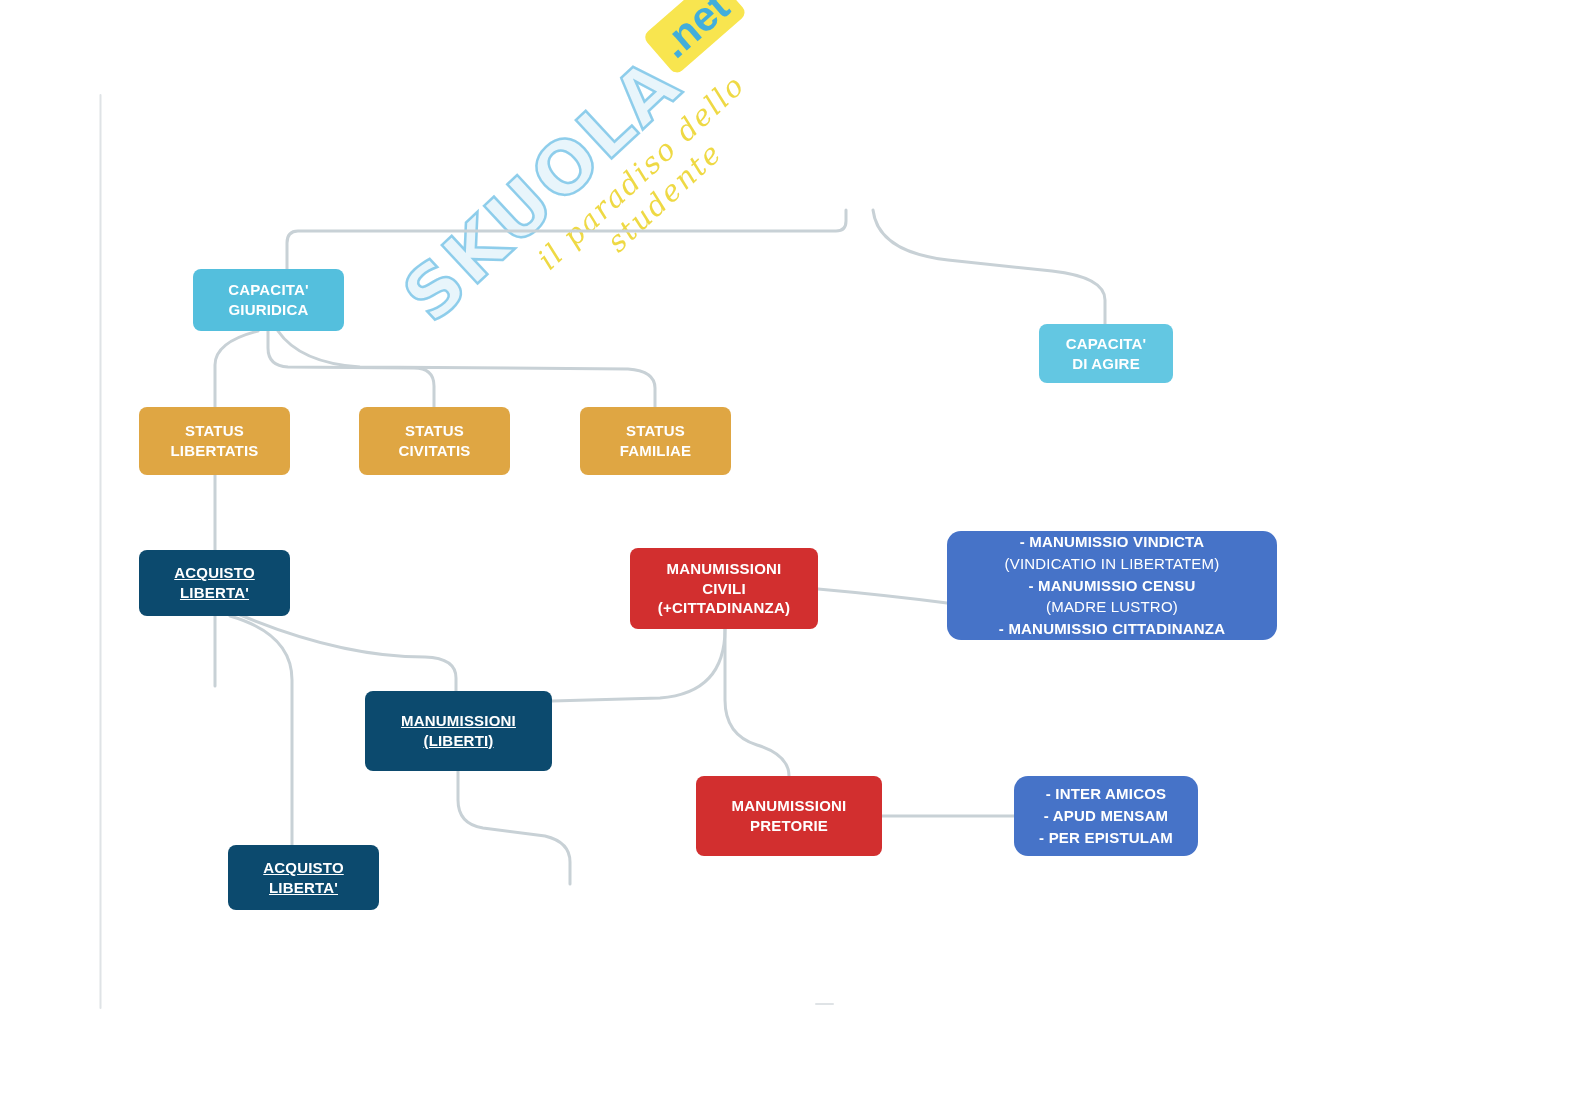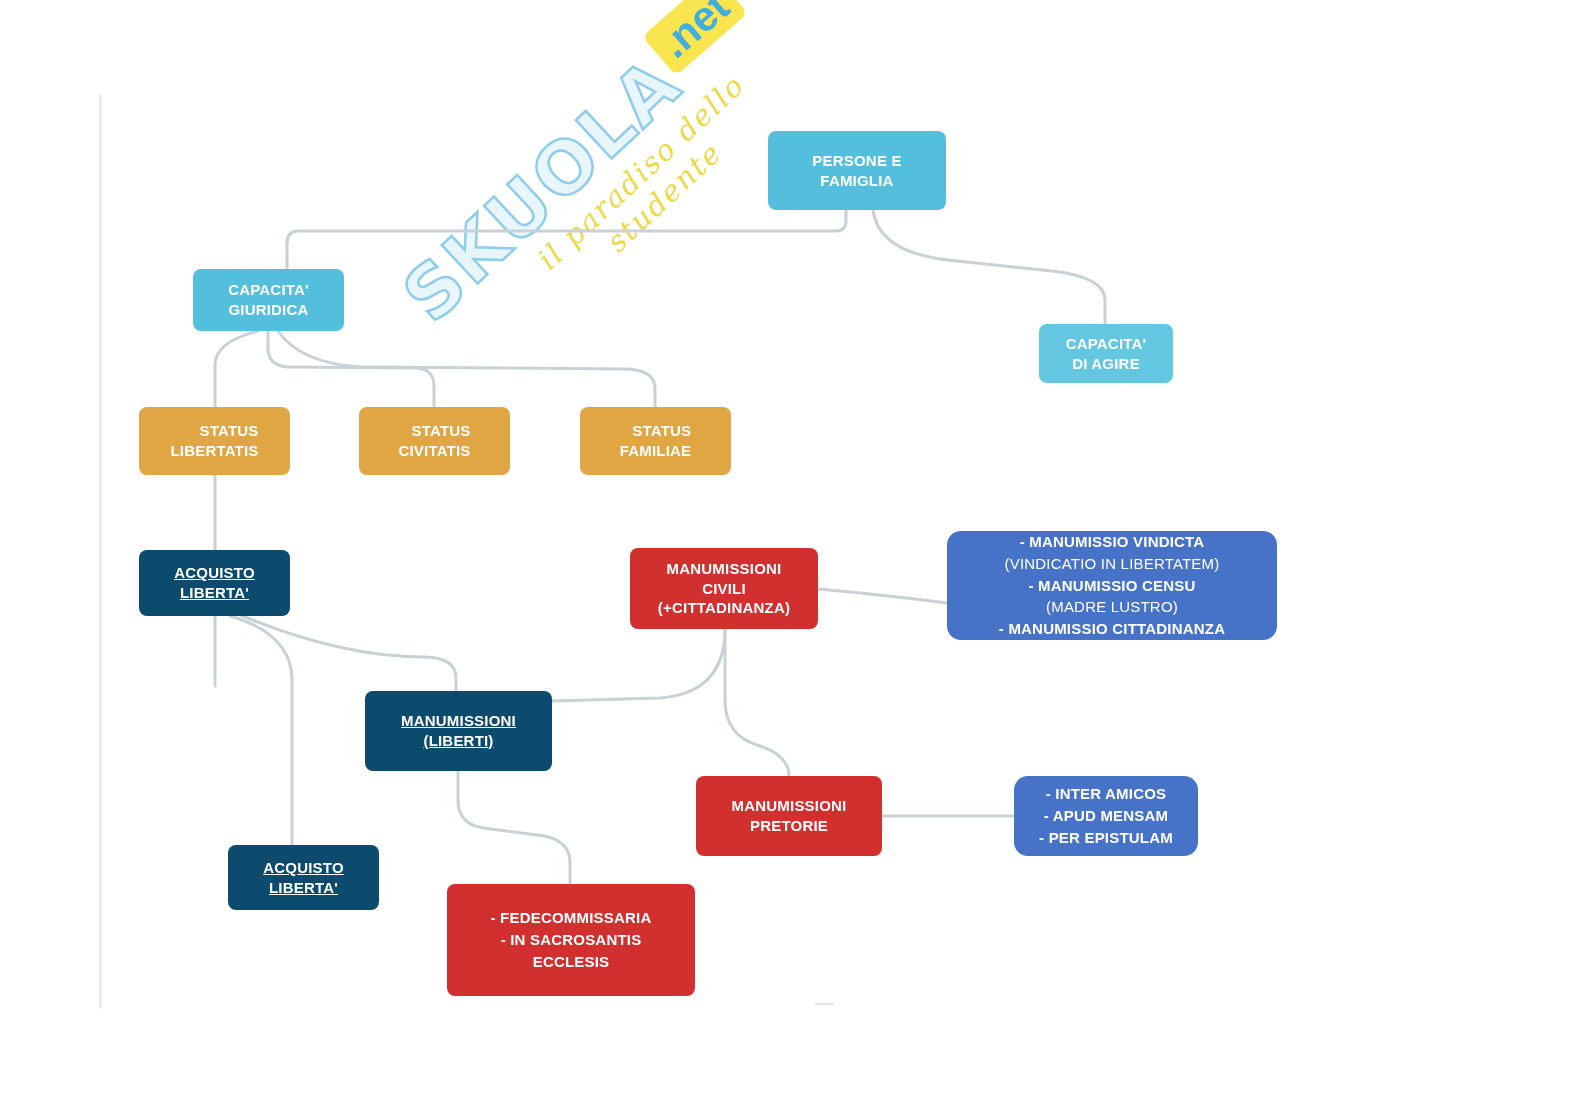--- a/index.html
+++ b/index.html
@@ -44,21 +44,21 @@
   
   .node {
     position:absolute; z-index:2;
     display:flex; flex-direction:column; align-items:center; justify-content:center;
     text-align:center; color:#ffffff; font-weight:700;
     font-size:15px; line-height:1.32; letter-spacing:.2px;
     border-radius:8px; white-space:pre-line; padding:4px 6px; box-sizing:border-box;
   }
   .cyan   { background:#54bfdd; }
   .cyan2  { background:#63c7e2; }
-  .gold   { background:#dfa643;text-align:right; }
+  .gold   { background:#dfa643; }
   .orange { background:#0c4a6e;text-decoration:underline; }
   .red    { background:#d22f2f; }
   .blue   { background:#4673c8; border-radius:14px; }
   .listbox { font-size:15px; line-height:1.45; }
   .line-strong { font-weight:700; }
   .line-paren  { font-weight:500;text-align:right; }
 </style>
 </head>
 <body>
 
@@ -84,22 +84,20 @@
     <path d="M215,616 L215,686"></path>
     <path d="M230,616 Q292,634 292,680 L292,845"></path>
     <path d="M238,614 Q340,657 425,657 Q456,658 456,678 L456,691"></path>
     <path d="M725,629 Q725,693 660,698 L552,701"></path>
     <path d="M725,629 L725,700 Q725,735 757,745 Q789,755 789,776"></path>
     <path d="M818,589 Q885,595 947,603"></path>
     <path d="M458,771 L458,800 Q458,824 483,828 L545,836 Q570,842 570,862 L570,884"></path>
     <path d="M882,816 L1014,816"></path>
   </svg>
 
-  <div class="node cyan" style="left:768px;top:131px;width:178px;height:79px">PERSONE E
-FAMIGLIA</div>
 
   <div class="node cyan" style="left:193px;top:269px;width:151px;height:62px">CAPACITA'
 GIURIDICA</div>
 
   <div class="node cyan2" style="left:1039px;top:324px;width:134px;height:59px">CAPACITA'
 DI AGIRE</div>
 
   <div class="node gold" style="left:139px;top:407px;width:151px;height:68px">STATUS
 LIBERTATIS</div>
 
@@ -131,17 +129,14 @@
   <div class="node red" style="left:696px;top:776px;width:186px;height:80px">MANUMISSIONI
 PRETORIE</div>
 
   <div class="node blue listbox" style="left:1014px;top:776px;width:184px;height:80px">- INTER AMICOS
 - APUD MENSAM
 - PER EPISTULAM</div>
 
   <div class="node orange" style="left:228px;top:845px;width:151px;height:65px">ACQUISTO
 LIBERTA'</div>
 
-  <div class="node red listbox" style="left:447px;top:884px;width:248px;height:112px">- FEDECOMMISSARIA
-- IN SACROSANTIS
-ECCLESIS</div>
 
 </div>
 
 </body></html>

